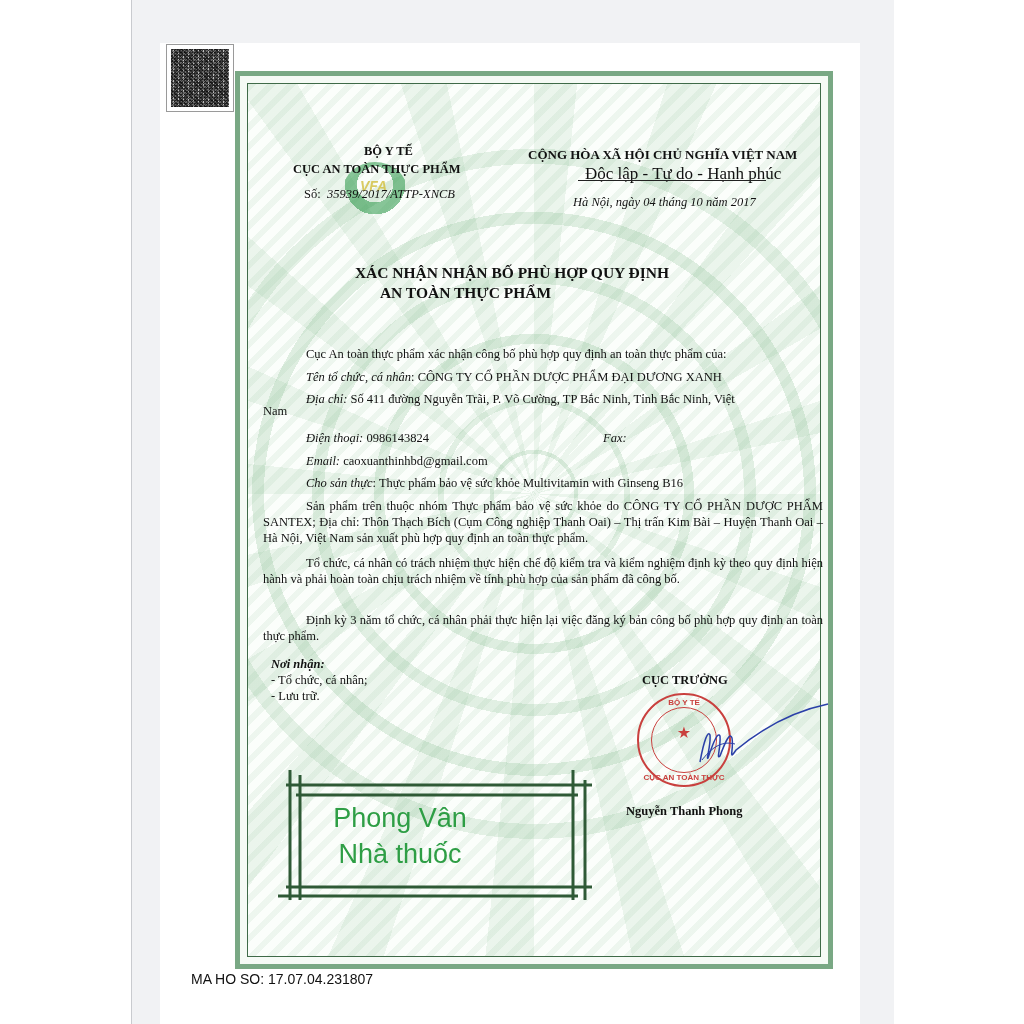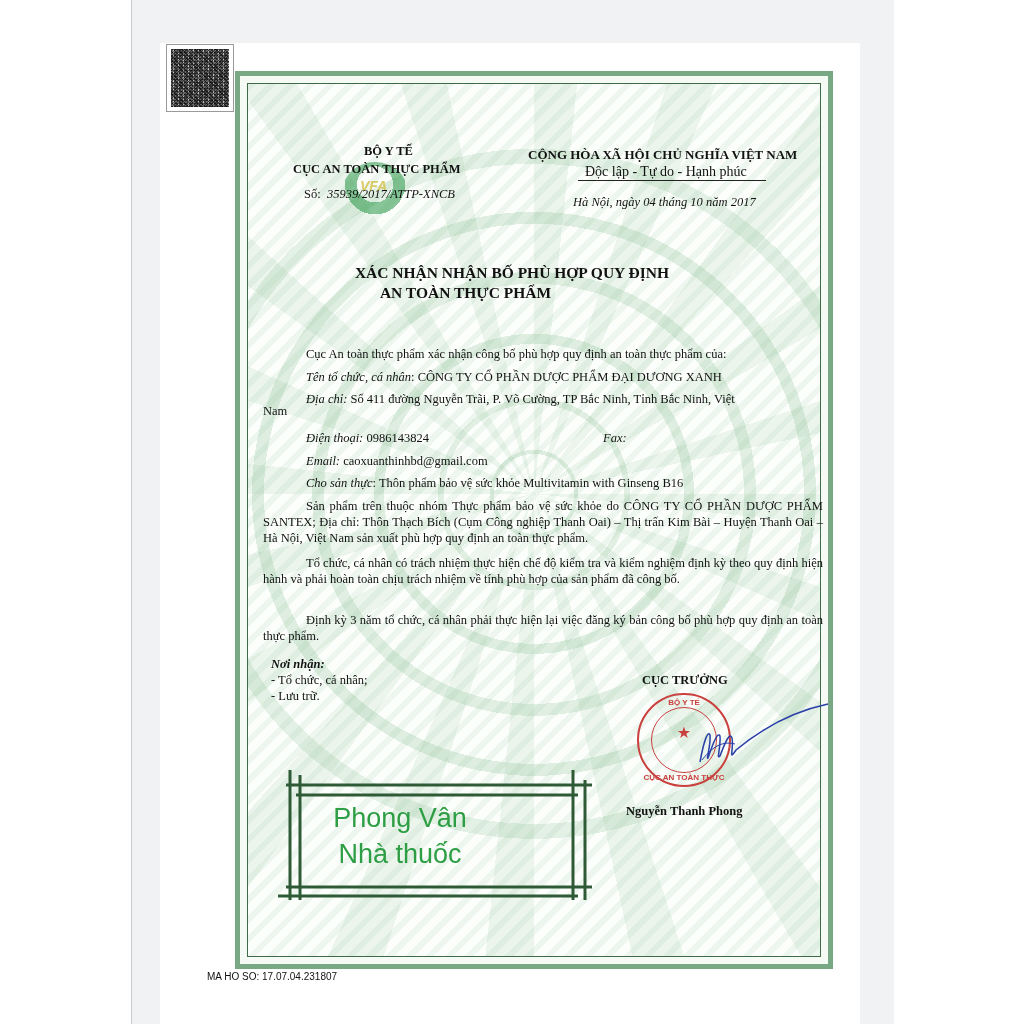--- a/index.html
+++ b/index.html
@@ -26,41 +26,41 @@
   .txt { position:absolute; color:#111; white-space:nowrap; }
   .b { font-weight:bold; }
   .i { font-style:italic; }
   .hdr-l1 { left:364px; top:144px; font-size:12.5px; }
   .hdr-l2 { left:293px; top:162px; font-size:12.5px; }
   .hdr-l3 { left:304px; top:187px; font-size:12.5px; }
   .hdr-l3 .num { font-style:italic; }
   .vfa-logo { position:absolute; left:343px; top:162px; width:64px; height:56px; border-radius:50%; background:radial-gradient(circle at 50% 40%, rgba(255,255,255,.0) 0 18px, rgba(40,150,70,.55) 18px 30px, transparent 30px); }
   .vfa-text { position:absolute; left:360px; top:178px; font-size:14px; font-weight:bold; font-style:italic; color:rgba(210,190,60,.8); font-family:"Liberation Sans", sans-serif; }
   .hdr-r1 { left:528px; top:147px; font-size:13px; }
-  .hdr-r2 { left:585px; top:164px; font-size:14px; }
+  .hdr-r2 { left:585px; top:164px; font-size:17px; }
   .hdr-r2-line { position:absolute; left:578px; top:180px; width:188px; height:1px; background:#222; }
   .hdr-r3 { left:573px; top:195px; font-size:12.5px; }
   .title1 { left:0; width:1024px; text-align:center; top:264px; font-size:15.5px; }
   .title2 { left:0; width:931px; text-align:center; top:284px; font-size:15.5px; }
   .body { font-size:12.5px; }
   .para { position:absolute; font-size:12.5px; color:#111; line-height:16px; text-align:justify; text-align-last:left; }
   .notes-title { left:271px; top:657px; font-size:12.5px; }
   .notes-1 { left:271px; top:673px; font-size:12.5px; }
   .notes-2 { left:271px; top:689px; font-size:12.5px; }
   .cuc-truong { left:642px; top:673px; font-size:12.5px; }
   .signer { left:626px; top:804px; font-size:12.5px; }
   .stamp { position:absolute; left:637px; top:693px; width:94px; height:94px; border-radius:50%; border:2px solid #c9403e; box-sizing:border-box; }
   .stamp::before { content:""; position:absolute; left:12px; top:12px; right:12px; bottom:12px; border-radius:50%; border:1.5px solid #c9403e; }
   .stamp-star { position:absolute; left:0; right:0; top:28px; text-align:center; color:#c9403e; font-size:16px; }
   .stamp-top { position:absolute; left:0; right:0; top:3px; text-align:center; color:#c9403e; font-size:8px; font-family:"Liberation Sans", sans-serif; font-weight:bold; }
   .stamp-bottom { position:absolute; left:0; right:0; bottom:3px; text-align:center; color:#c9403e; font-size:8px; font-family:"Liberation Sans", sans-serif; font-weight:bold; }
   .signature { position:absolute; left:680px; top:700px; width:150px; height:80px; }
   .pharmacy-frame { position:absolute; left:278px; top:770px; width:318px; height:130px; }
   .pharmacy-text { position:absolute; left:280px; top:800px; width:240px; text-align:center; font-family:"Liberation Sans", sans-serif; color:#2e9e45; font-size:27px; line-height:36px; white-space:nowrap; }
-  .maso { position:absolute; left:207px; top:971px; font-family:"Liberation Sans", sans-serif; font-size:10px; color:#111; }
+  .maso { position:absolute; left:191px; top:971px; font-family:"Liberation Sans", sans-serif; font-size:14px; color:#111; }
 </style>
 </head>
 <body>
 
 <div class="viewer"></div>
 <div class="page"></div>
 
 <div class="qr">
     <div class="qr-inner"></div>
   </div>
@@ -95,21 +95,21 @@
 </div>
 <div class="txt body" style="left:263px; top:404px;">Nam</div>
 <div class="txt body" style="left:306px; top:431px;">
   <span class="i">Điện thoại:</span><span> 0986143824</span>
 </div>
 <div class="txt body i" style="left:603px; top:431px;">Fax:</div>
 <div class="txt body" style="left:306px; top:454px;">
   <span class="i">Email:</span><span> caoxuanthinhbd@gmail.com</span>
 </div>
 <div class="txt body" style="left:306px; top:476px;">
-  <span class="i">Cho sản thực</span><span>: Thôn phẩm bảo vệ sức khỏe Multivitamin with Ginseng B16</span>
+  <span class="i">Cho sản thực</span><span>: Thực phẩm bảo vệ sức khỏe Multivitamin with Ginseng B16</span>
 </div>
 
 <div class="para" style="left:263px; top:498px; width:560px; text-indent:43px;">Sản phẩm trên thuộc nhóm Thực phẩm bảo vệ sức khỏe do CÔNG TY CỔ PHẦN DƯỢC PHẨM SANTEX; Địa chỉ: Thôn Thạch Bích (Cụm Công nghiệp Thanh Oai) – Thị trấn Kim Bài – Huyện Thanh Oai – Hà Nội, Việt Nam sản xuất phù hợp quy định an toàn thực phẩm.</div>
 <div class="para" style="left:263px; top:555px; width:560px; text-indent:43px;">Tổ chức, cá nhân có trách nhiệm thực hiện chế độ kiểm tra và kiểm nghiệm định kỳ theo quy định hiện hành và phải hoàn toàn chịu trách nhiệm về tính phù hợp của sản phẩm đã công bố.</div>
 <div class="para" style="left:263px; top:612px; width:560px; text-indent:43px;">Định kỳ 3 năm tổ chức, cá nhân phải thực hiện lại việc đăng ký bản công bố phù hợp quy định an toàn thực phẩm.</div>
 
 <div class="txt b i notes-title">Nơi nhận:</div>
 <div class="txt notes-1">- Tổ chức, cá nhân;</div>
 <div class="txt notes-2">- Lưu trữ.</div>
 

